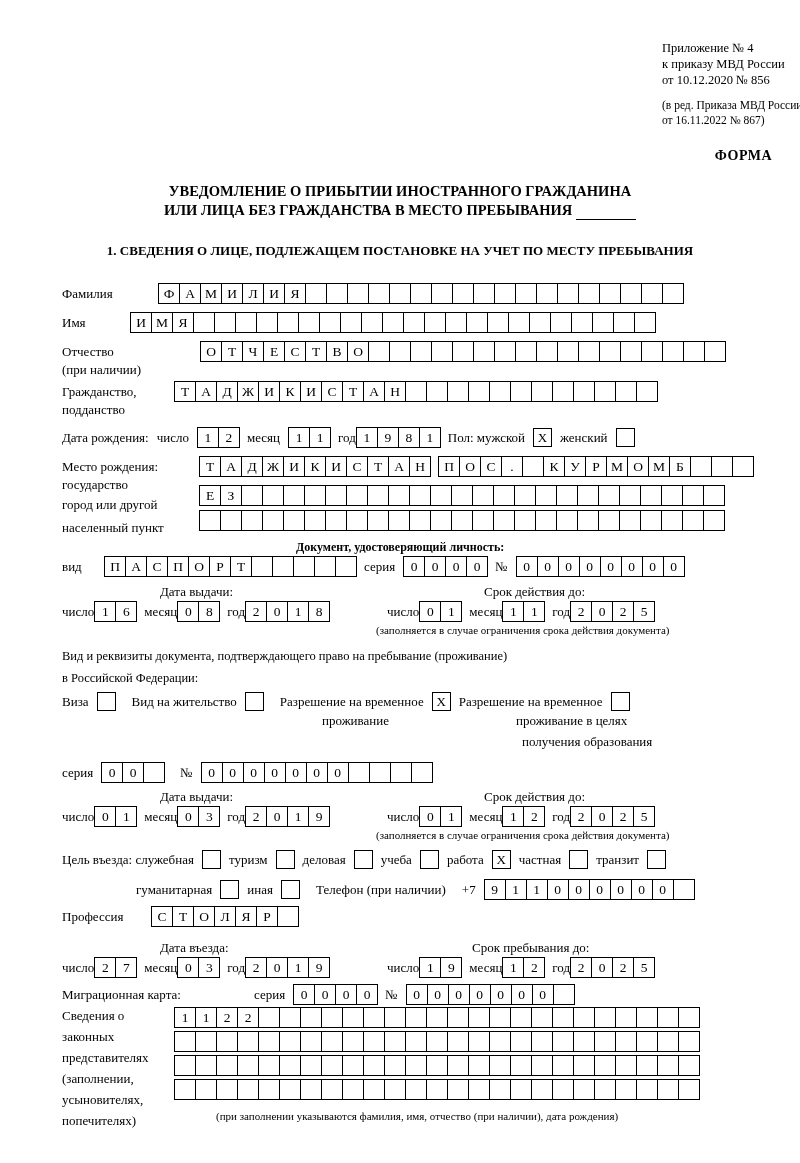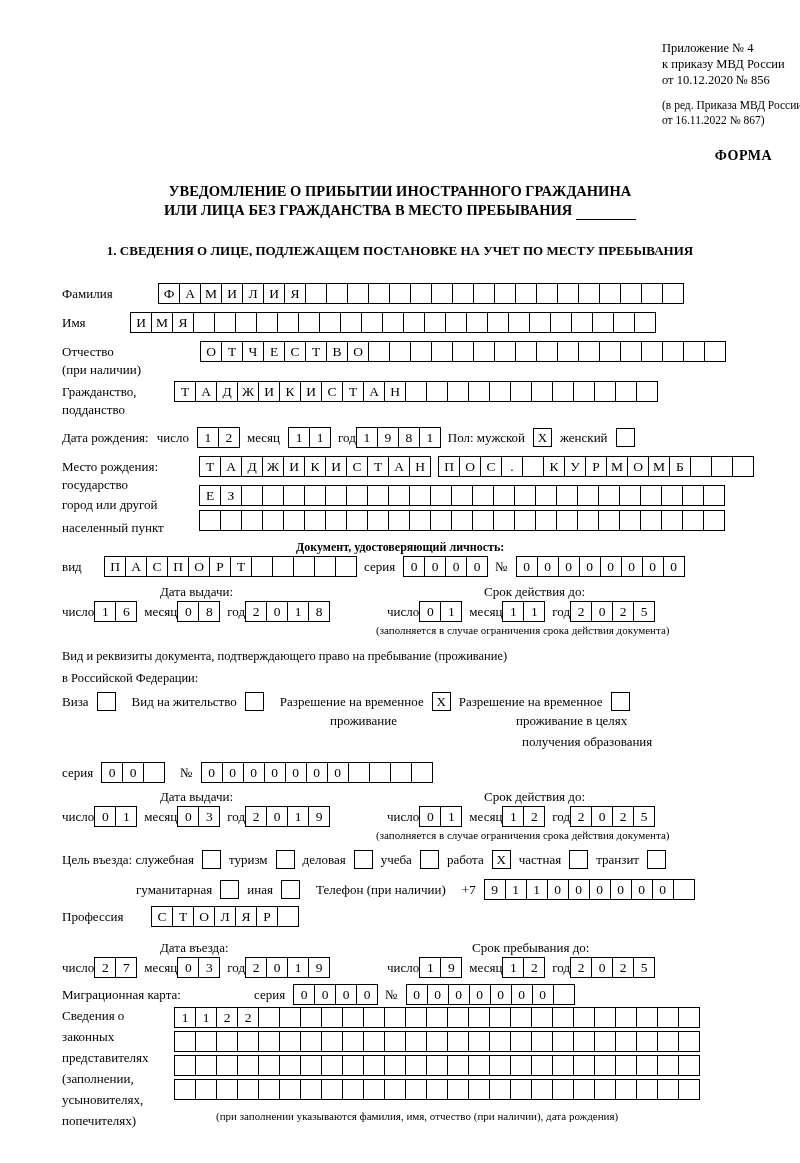--- a/index.html
+++ b/index.html
@@ -423,21 +423,21 @@
     <span class="gap"></span>
       <span class="gap"></span>
     <span class="lbl">Разрешение на временное</span>
     <span class="gap"></span>
     <span class="box">Х</span>
     <span class="gap"></span>
     <span class="lbl">Разрешение на временное</span>
     <span class="gap"></span>
     <span class="box"></span>
   </div>
-  <div class="lbl" style="position:absolute;left:322px;top:713px;margin-left:8px;">проживание</div>
+  <div class="lbl" style="position:absolute;left:322px;top:713px;">проживание</div>
   <div class="lbl" style="position:absolute;left:516px;top:713px;">проживание в целях</div>
   <div class="lbl" style="position:absolute;left:522px;top:734px;">получения образования</div>
 
   <div class="row" style="left:62px;top:762px;">
     <span class="lbl">серия</span>
     <span class="gap"></span>
     <span class="cells">
         <span class="cell">0</span>
         <span class="cell">0</span>
         <span class="cell"></span>

